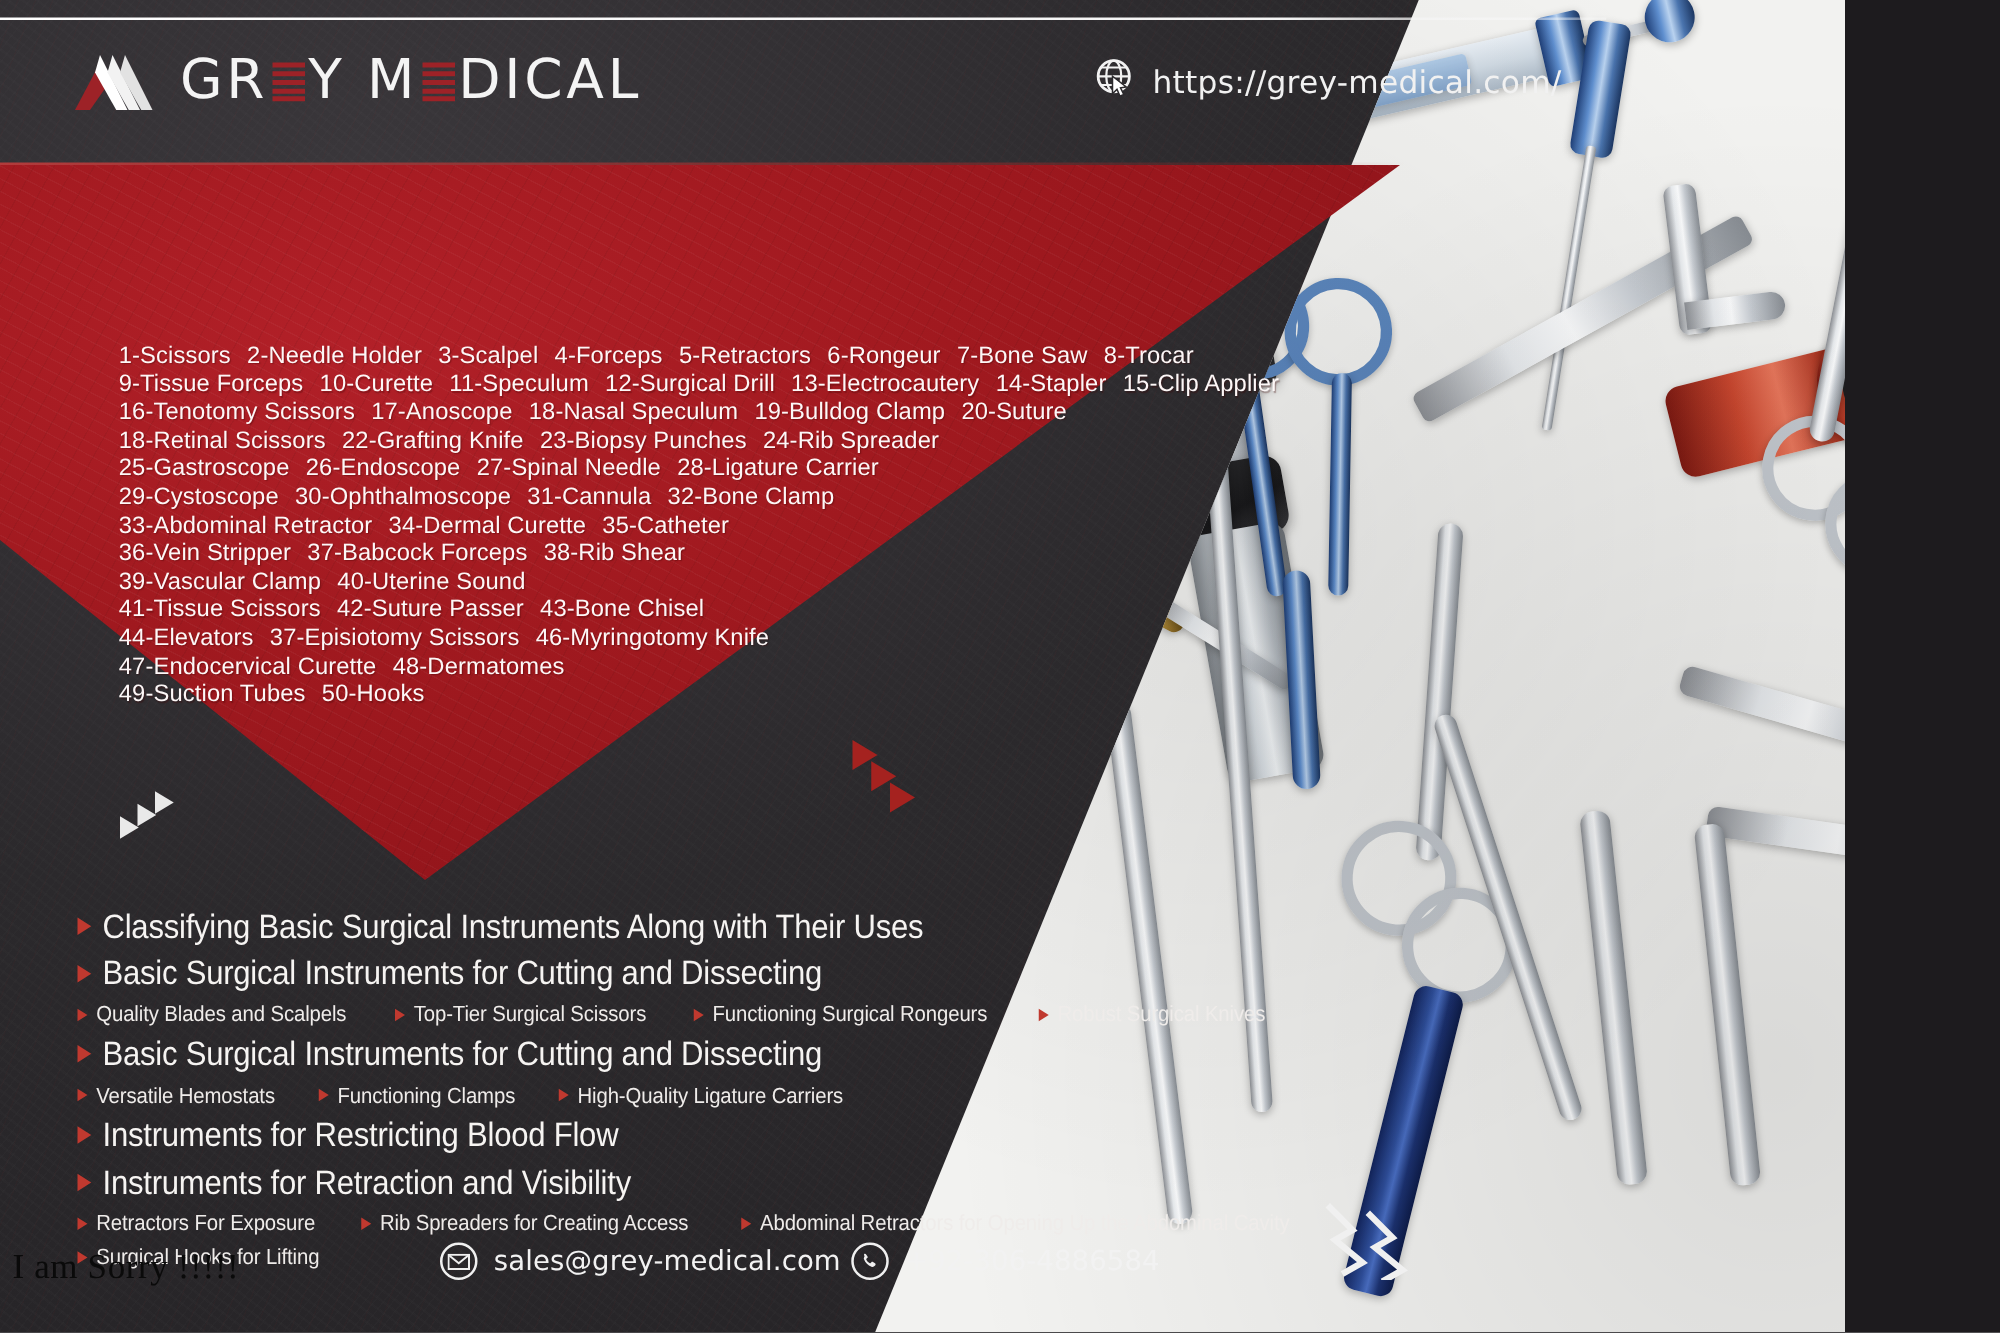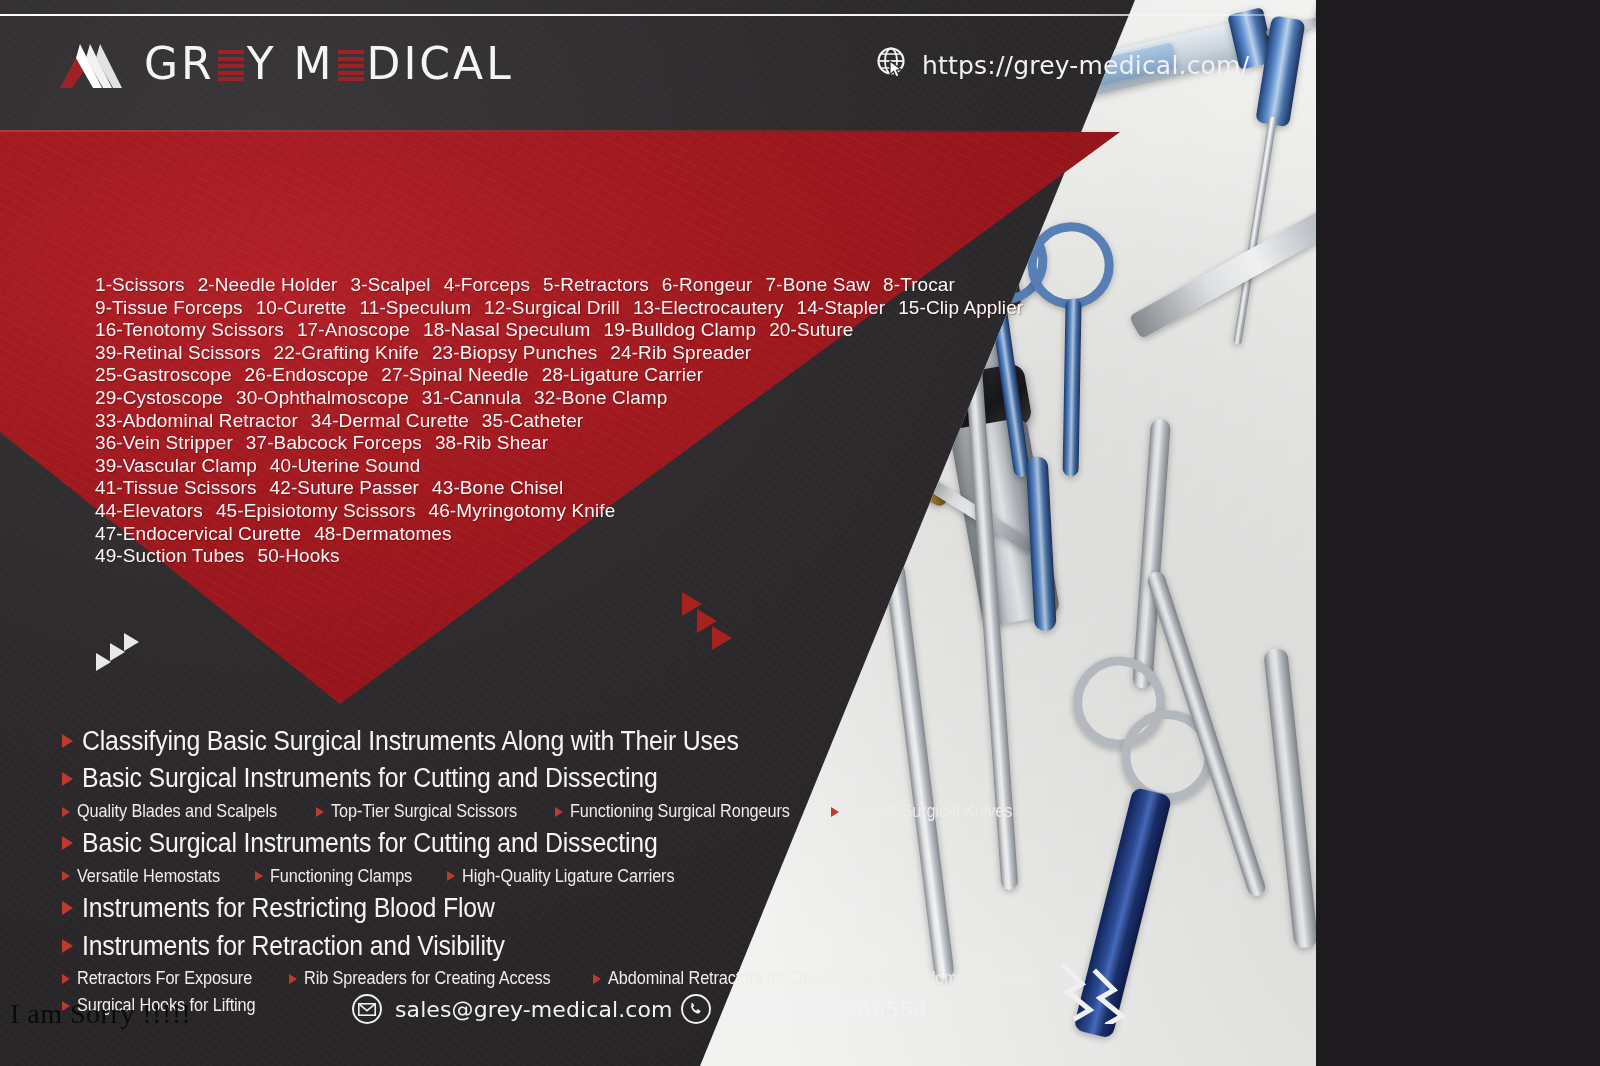--- a/index.html
+++ b/index.html
@@ -5,21 +5,21 @@
 <style>
   * { margin:0; padding:0; box-sizing:border-box; }
   html,body{ background:#1d1b1e; }
   body{
     font-family:"Liberation Sans", sans-serif;
     width:1600px; height:1066px; overflow:hidden;
     position:relative;
   }
   #poster{
     position:absolute; inset:0;
-    width:1316px; height:1066px;
+    width:1476px; height:1066px;
     background:
       radial-gradient(ellipse at 20% 15%, #3a373b 0%, #2b292c 45%, #232124 100%);
     overflow:hidden;
   }
   
   #poster::before{
     content:""; position:absolute; inset:0; pointer-events:none;
     background-image:
       repeating-linear-gradient(37deg, rgba(255,255,255,.012) 0 2px, rgba(0,0,0,0) 2px 7px),
       repeating-linear-gradient(-52deg, rgba(255,255,255,.010) 0 1px, rgba(0,0,0,0) 1px 6px),
@@ -351,28 +351,28 @@
       </span>
       <span class="url-text">https://grey-medical.com/</span>
     </div>
   </div>
 
 
   <div class="num-list" id="num-list">
       <div class="num-line"><span>1-Scissors</span><span>2-Needle Holder</span><span>3-Scalpel</span><span>4-Forceps</span><span>5-Retractors</span><span>6-Rongeur</span><span>7-Bone Saw</span><span>8-Trocar</span></div>
       <div class="num-line"><span>9-Tissue Forceps</span><span>10-Curette</span><span>11-Speculum</span><span>12-Surgical Drill</span><span>13-Electrocautery</span><span>14-Stapler</span><span>15-Clip Applier</span></div>
       <div class="num-line"><span>16-Tenotomy Scissors</span><span>17-Anoscope</span><span>18-Nasal Speculum</span><span>19-Bulldog Clamp</span><span>20-Suture</span></div>
-      <div class="num-line"><span>39-Retinal Scissors</span><span>22-Grafting Knife</span><span>23-Biopsy Punches</span><span>24-Rib Spreader</span></div>
+      <div class="num-line"><span>18-Retinal Scissors</span><span>22-Grafting Knife</span><span>23-Biopsy Punches</span><span>24-Rib Spreader</span></div>
       <div class="num-line"><span>25-Gastroscope</span><span>26-Endoscope</span><span>27-Spinal Needle</span><span>28-Ligature Carrier</span></div>
       <div class="num-line"><span>29-Cystoscope</span><span>30-Ophthalmoscope</span><span>31-Cannula</span><span>32-Bone Clamp</span></div>
       <div class="num-line"><span>33-Abdominal Retractor</span><span>34-Dermal Curette</span><span>35-Catheter</span></div>
       <div class="num-line"><span>36-Vein Stripper</span><span>37-Babcock Forceps</span><span>38-Rib Shear</span></div>
       <div class="num-line"><span>39-Vascular Clamp</span><span>40-Uterine Sound</span></div>
       <div class="num-line"><span>41-Tissue Scissors</span><span>42-Suture Passer</span><span>43-Bone Chisel</span></div>
-      <div class="num-line"><span>44-Elevators</span><span>45-Episiotomy Scissors</span><span>46-Myringotomy Knife</span></div>
+      <div class="num-line"><span>44-Elevators</span><span>37-Episiotomy Scissors</span><span>46-Myringotomy Knife</span></div>
       <div class="num-line"><span>47-Endocervical Curette</span><span>48-Dermatomes</span></div>
       <div class="num-line"><span>49-Suction Tubes</span><span>50-Hooks</span></div>
     </div>
 
   <div>
     <div class="tri tri-w" style="left:96px;top:653px;"></div>
     <div class="tri tri-w" style="left:110px;top:643px;"></div>
     <div class="tri tri-w" style="left:124px;top:633px;"></div>
   </div>
   <div>

